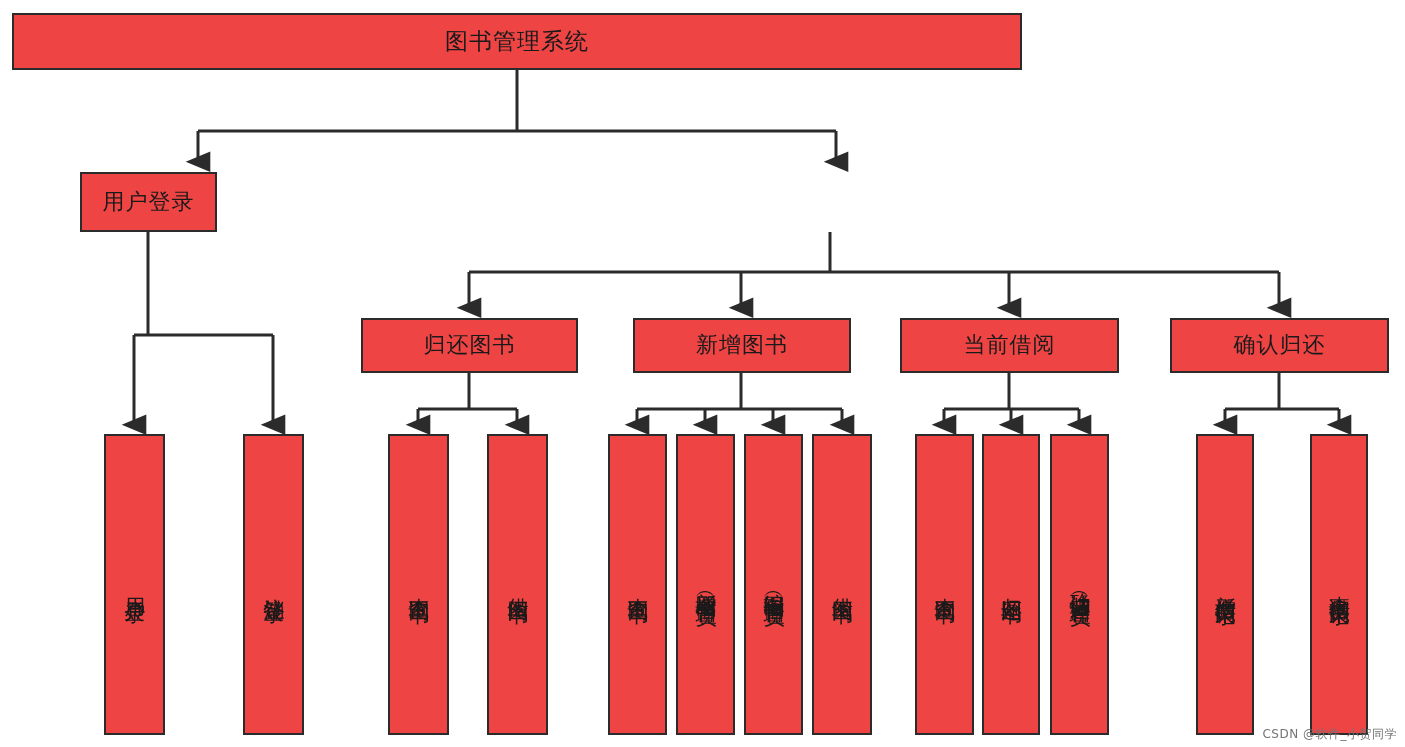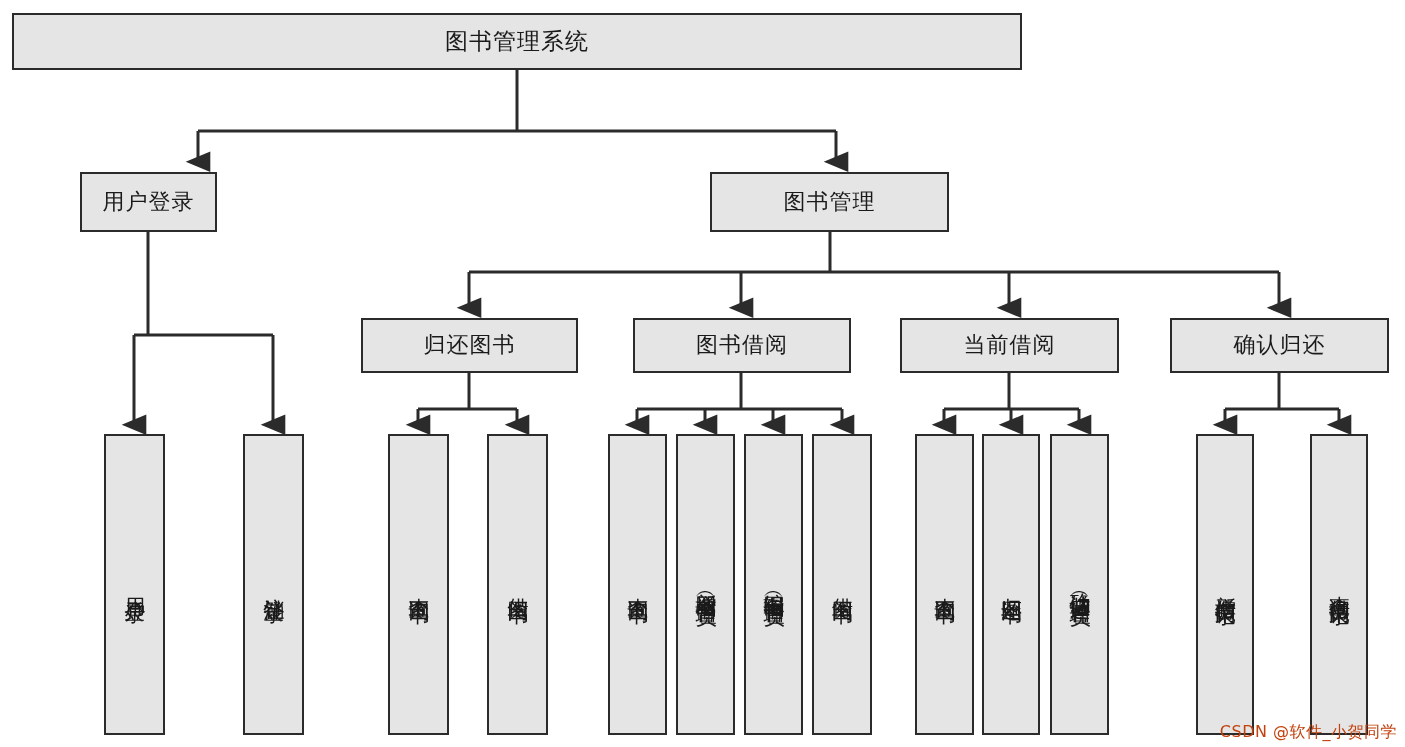--- a/index.html
+++ b/index.html
@@ -21,21 +21,21 @@
   #diagram-svg {
     position: absolute;
     left: 0;
     top: 0;
     width: 1405px;
     height: 747px;
   }
   .node {
     position: absolute;
     box-sizing: border-box;
-    background: #e5e5e5;
+    background: #ef4444;
     border: 2px solid #2b2b2b;
     display: flex;
     align-items: center;
     justify-content: center;
     color: #1a1a1a;
   }
   .node-h {            
     font-size: 22px;
     letter-spacing: 1px;
     line-height: 1.2;
@@ -53,22 +53,22 @@
     writing-mode: vertical-rl;
     text-orientation: upright;
     letter-spacing: 2px;
     white-space: nowrap;
     display: block;
   }
   .watermark {
     position: absolute;
     right: 8px;
     bottom: 4px;
-    font-size: 16px;
-    color: #c2410c;
+    font-size: 12px;
+    color: #737373;
     letter-spacing: 0.5px;
     white-space: nowrap;
     pointer-events: none;
   }
 </style>
 </head>
 <body>
 
 <div id="canvas">
 
@@ -122,29 +122,26 @@
     </g>
   </svg>
 
   <div class="node node-h root" style="left:12px; top:13px; width:1010px; height:57px;">
     <span>图书管理系统</span>
   </div>
 
   <div class="node node-h" style="left:80px; top:172px; width:137px; height:60px;">
     <span>用户登录</span>
   </div>
-  <div class="node node-h" style="left:710px; top:172px; width:239px; height:60px;">
-    <span>图书管理</span>
-  </div>
 
   <div class="node node-h" style="left:361px; top:318px; width:217px; height:55px;">
     <span>归还图书</span>
   </div>
   <div class="node node-h" style="left:633px; top:318px; width:218px; height:55px;">
-    <span>图书借阅</span>
+    <span>新增图书</span>
   </div>
   <div class="node node-h" style="left:900px; top:318px; width:219px; height:55px;">
     <span>当前借阅</span>
   </div>
   <div class="node node-h" style="left:1170px; top:318px; width:219px; height:55px;">
     <span>确认归还</span>
   </div>
 
   <div class="node node-v" style="left:104px; top:434px; width:61px; height:301px;">
     <span class="vtext">用户登录</span>

